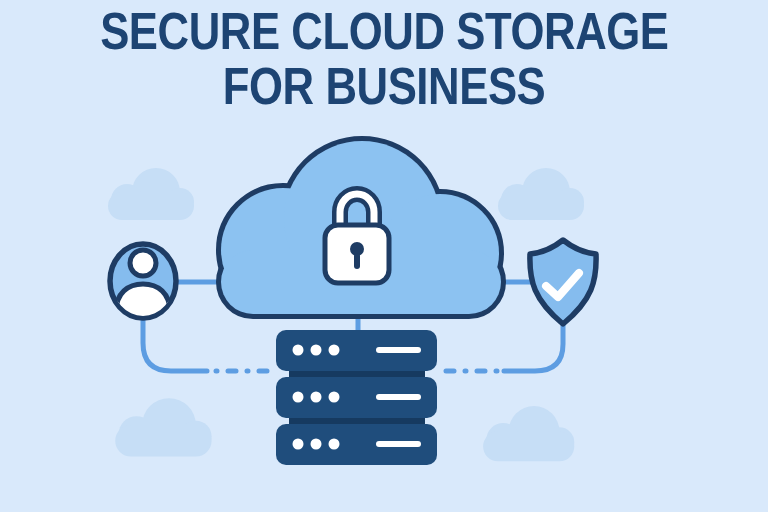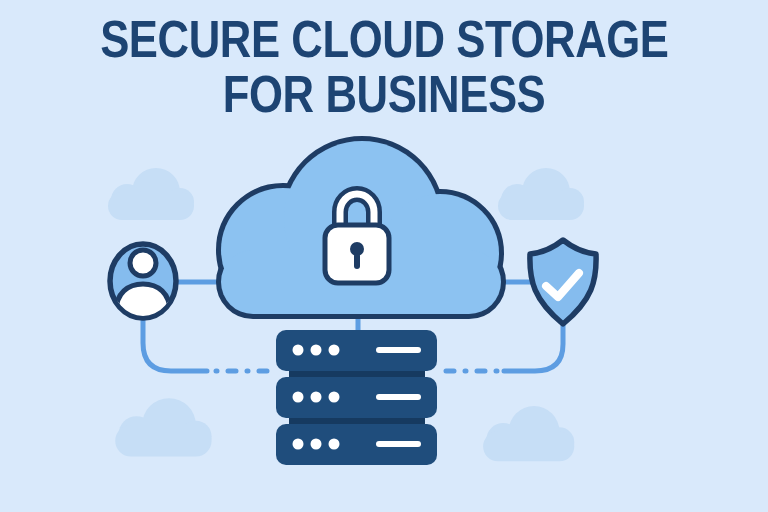--- a/index.html
+++ b/index.html
@@ -5,21 +5,21 @@
   html,body{margin:0;padding:0;}
   body{background:#ffffff;font-family:"Liberation Sans", sans-serif;}
   .stage{
     position:relative;
     width:768px;height:512px;
     overflow:hidden;
     background:var(--background,#d9e9fb);
   }
   .title{
     position:absolute;
-    top:12px;left:0;width:768px;
+    top:4px;left:0;width:768px;
     margin:0;
     text-align:center;
     color:var(--title,#1d4473);
     font-size:52px;
     font-weight:bold;
     line-height:55px;
     letter-spacing:-0.5px;
   }
   .title .line{
     display:inline-block;

